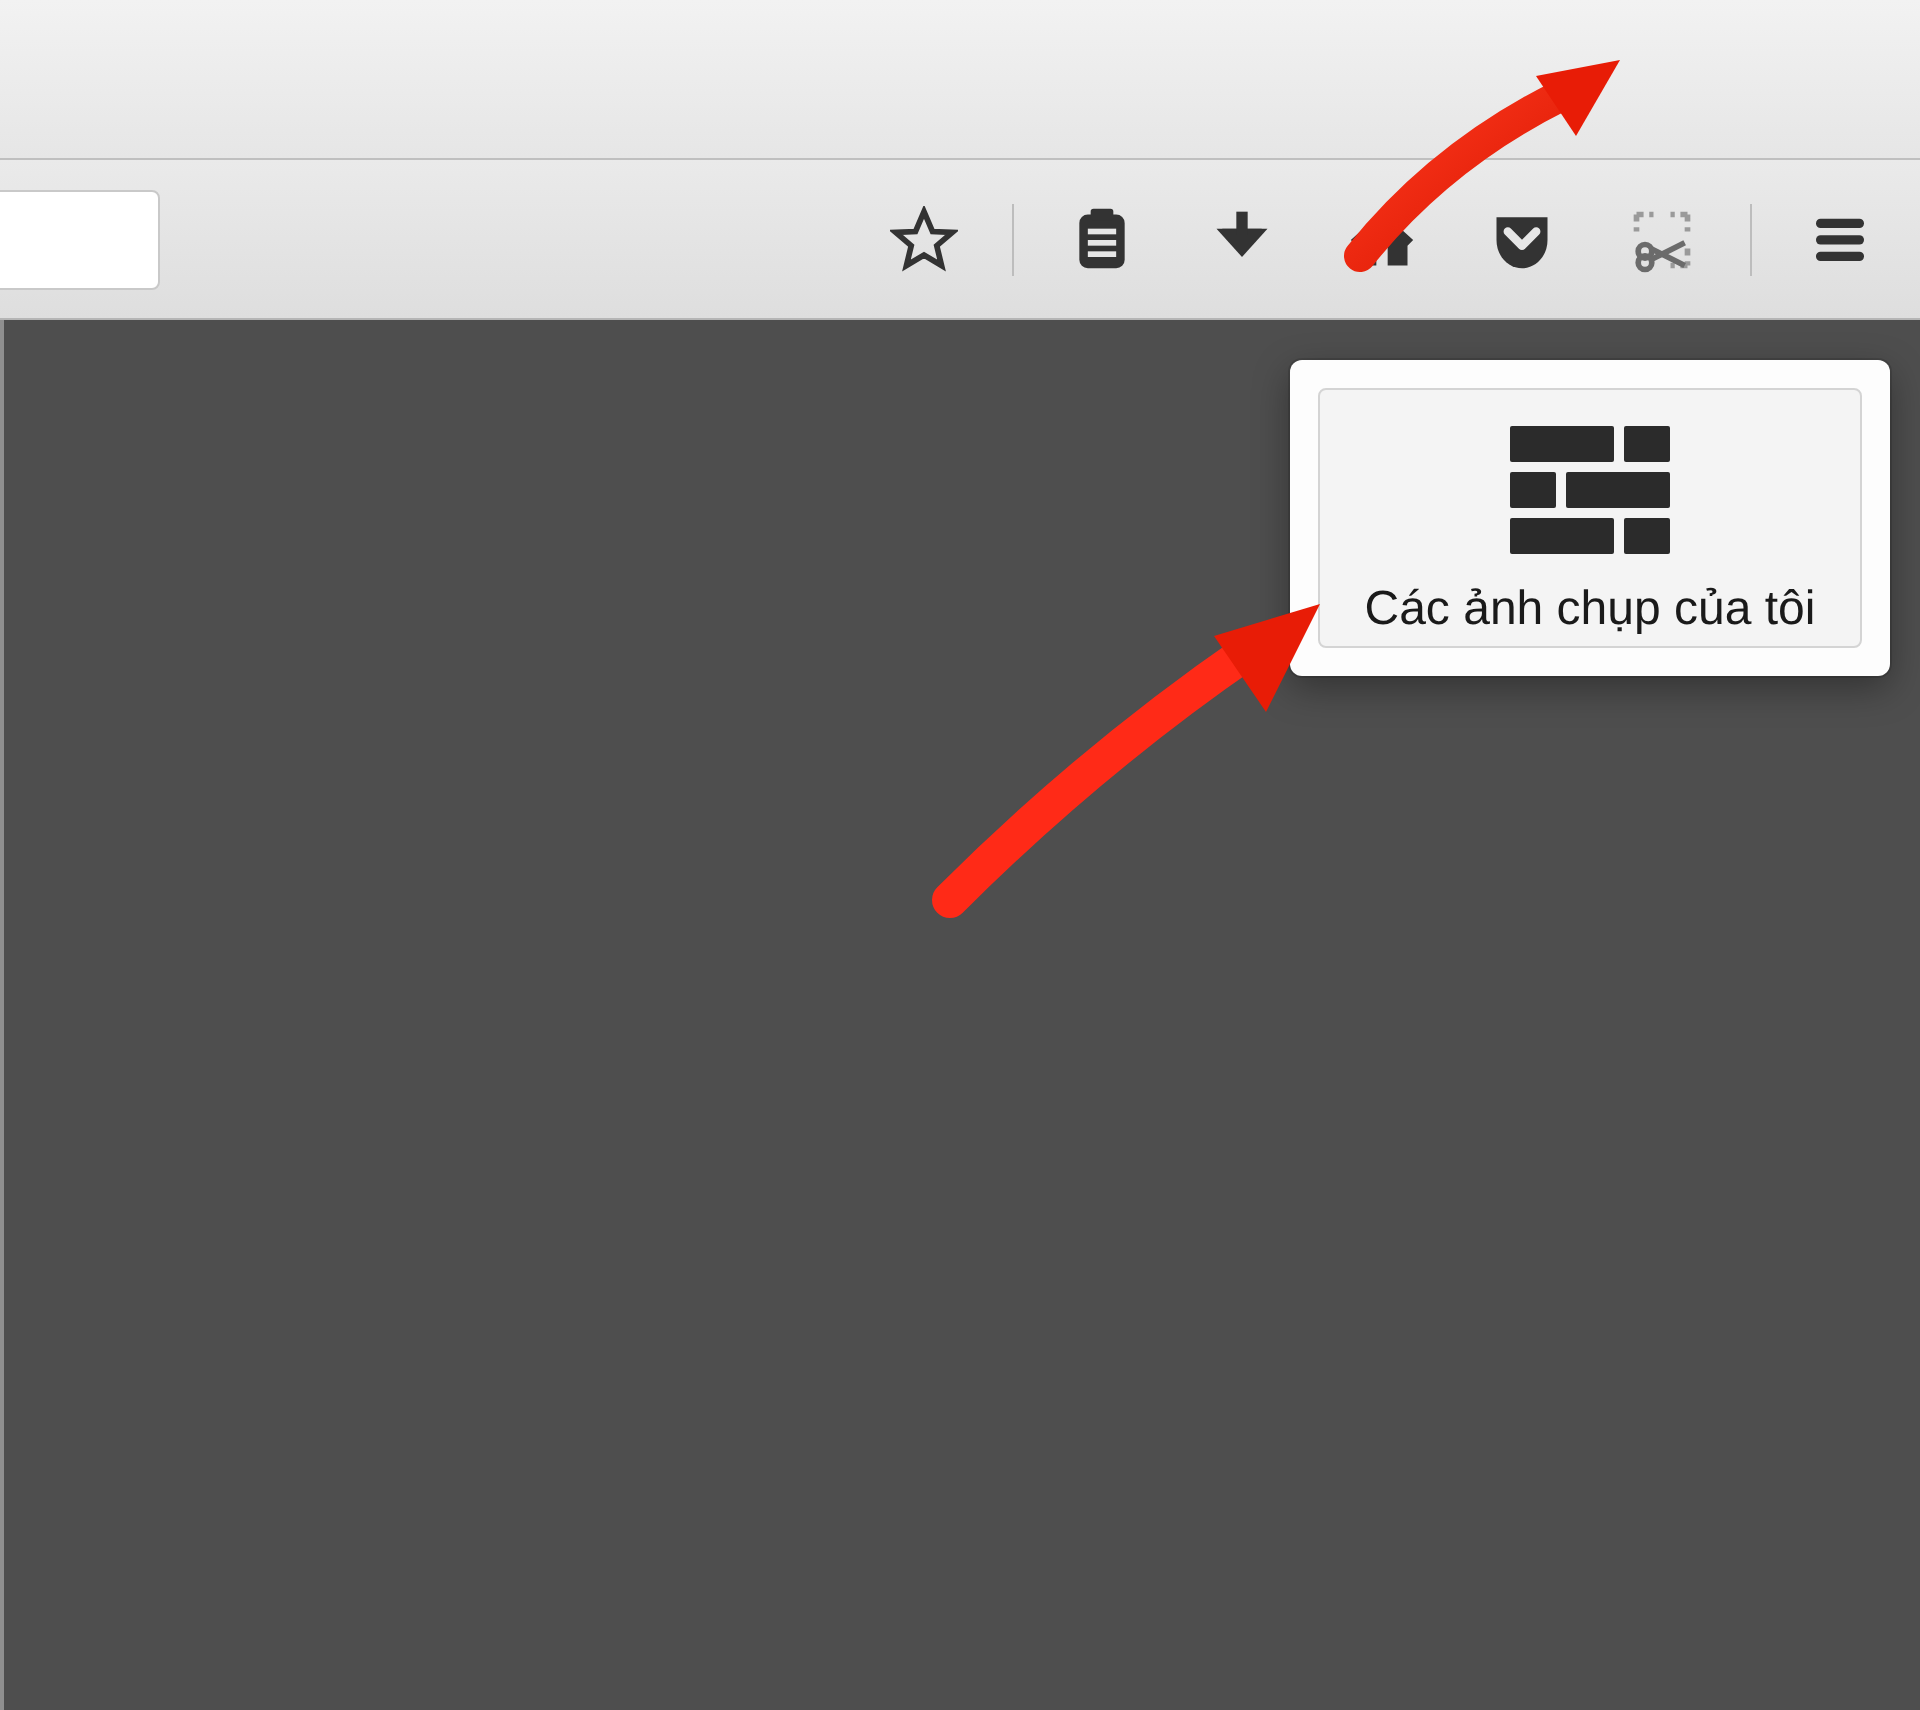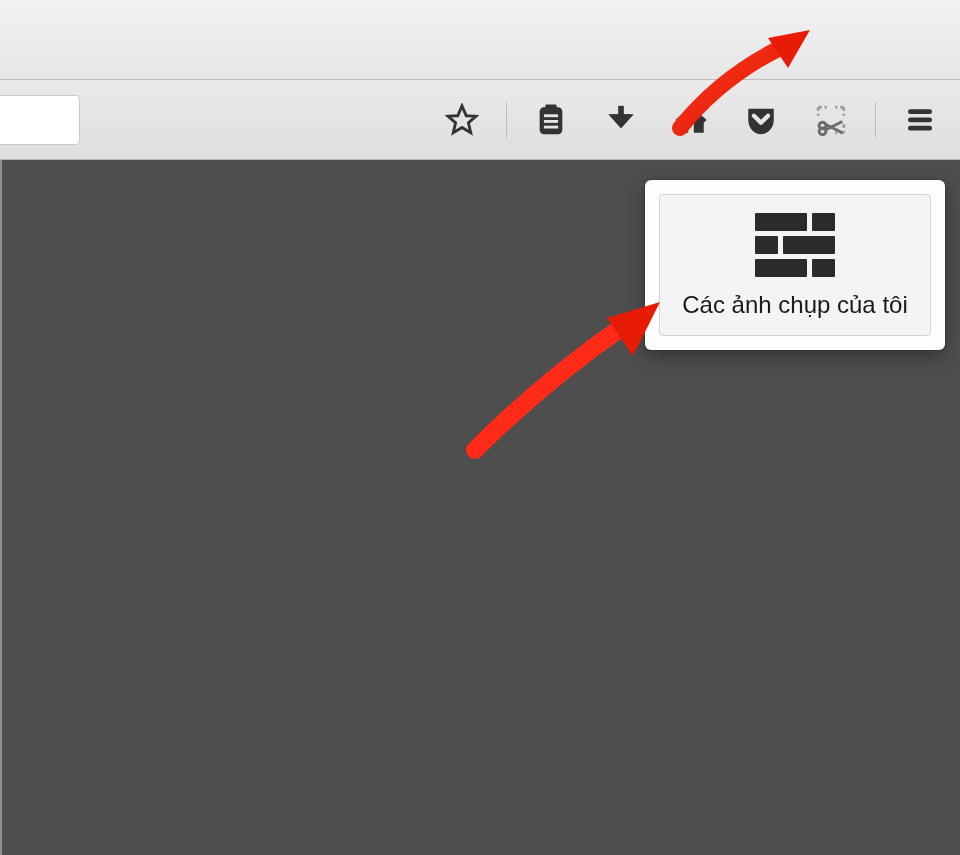--- a/index.html
+++ b/index.html
@@ -78,21 +78,21 @@
     background: #fdfdfd;
     border-radius: 6px;
     box-shadow: 0 6px 18px rgba(0,0,0,0.35), 0 0 0 1px rgba(0,0,0,0.12);
     padding: 14px;
   }
   .dropdown-item {
     border: 1px solid #d4d4d4;
     background: #f4f4f4;
     border-radius: 4px;
     text-align: center;
-    padding: 18px 10px 16px 10px;
+    padding: 18px 10px 4px 10px;
   }
   .dropdown-item .grid-icon {
     width: 80px; height: 64px;
     margin: 0 auto 14px auto;
     display: grid;
     grid-template-columns: 1fr 1fr 1fr;
     grid-template-rows: 1fr 1fr 1fr;
     gap: 5px;
   }
   .grid-icon span { background: #2b2b2b; border-radius: 1px; }

